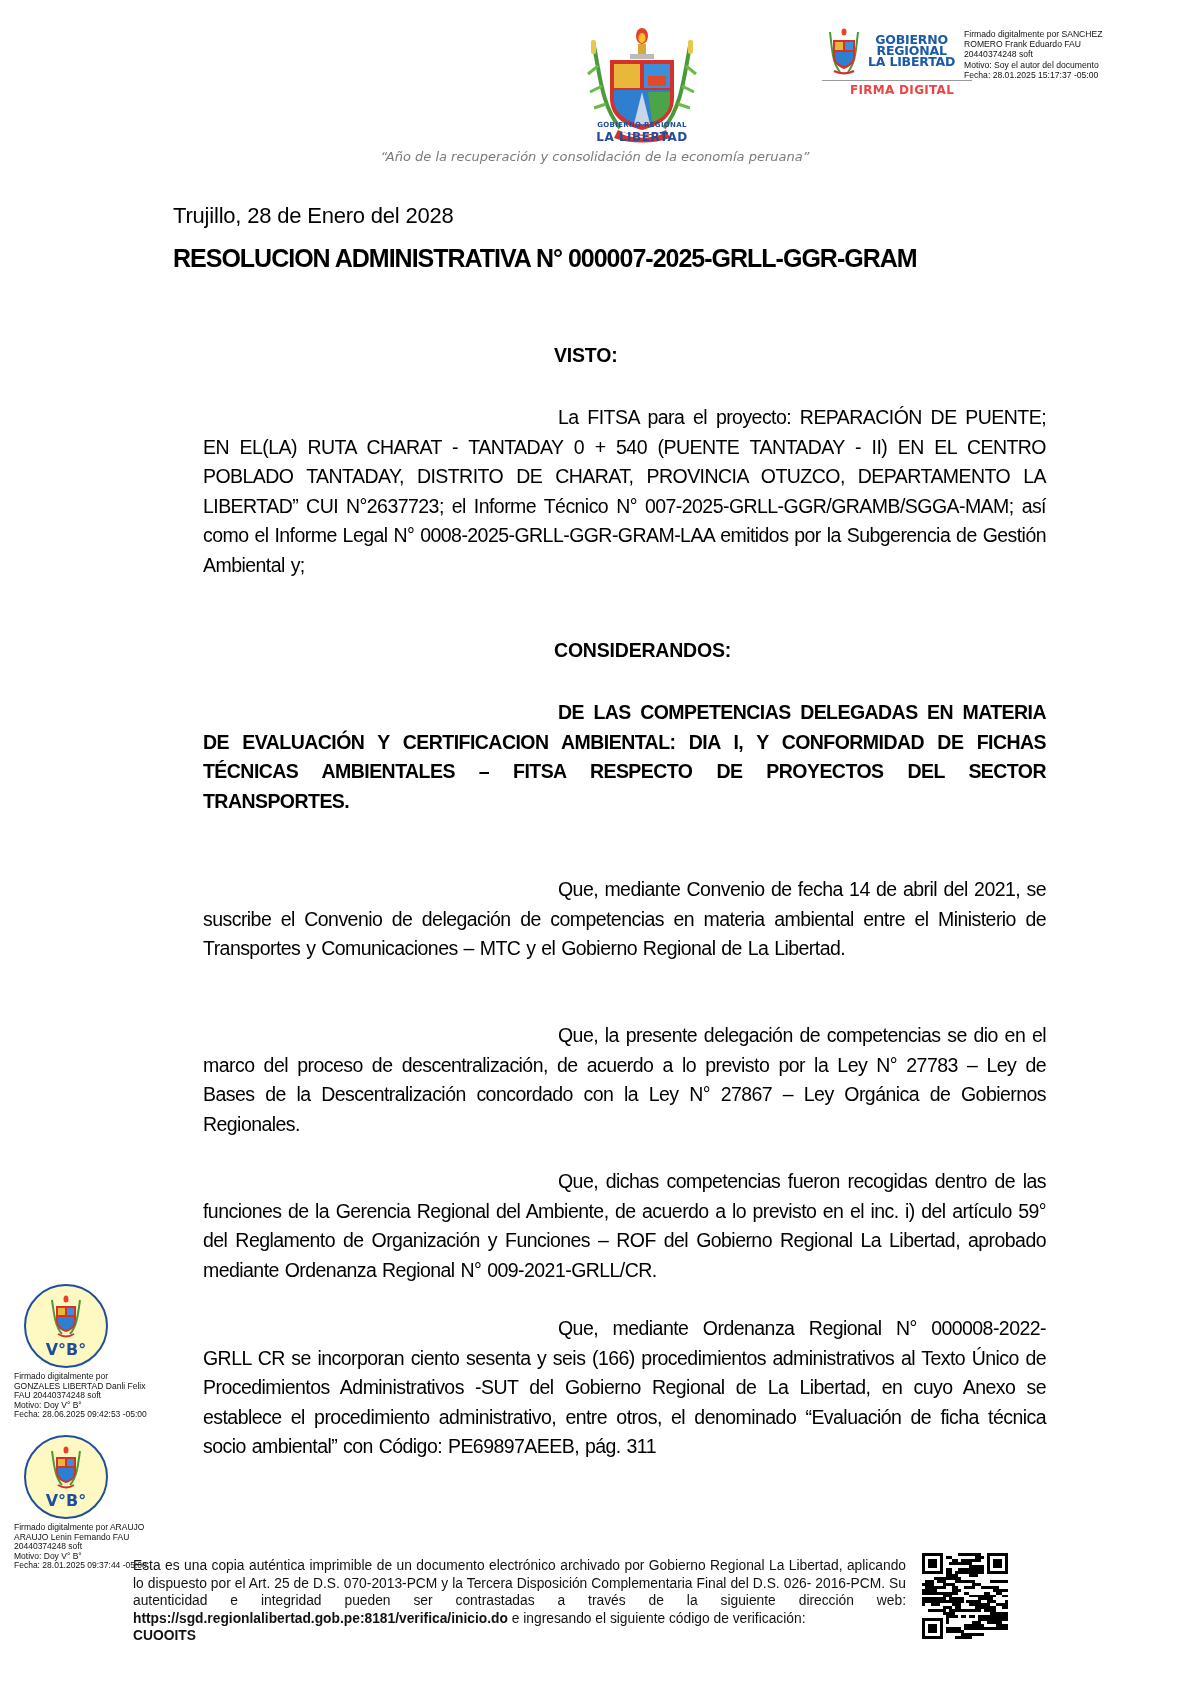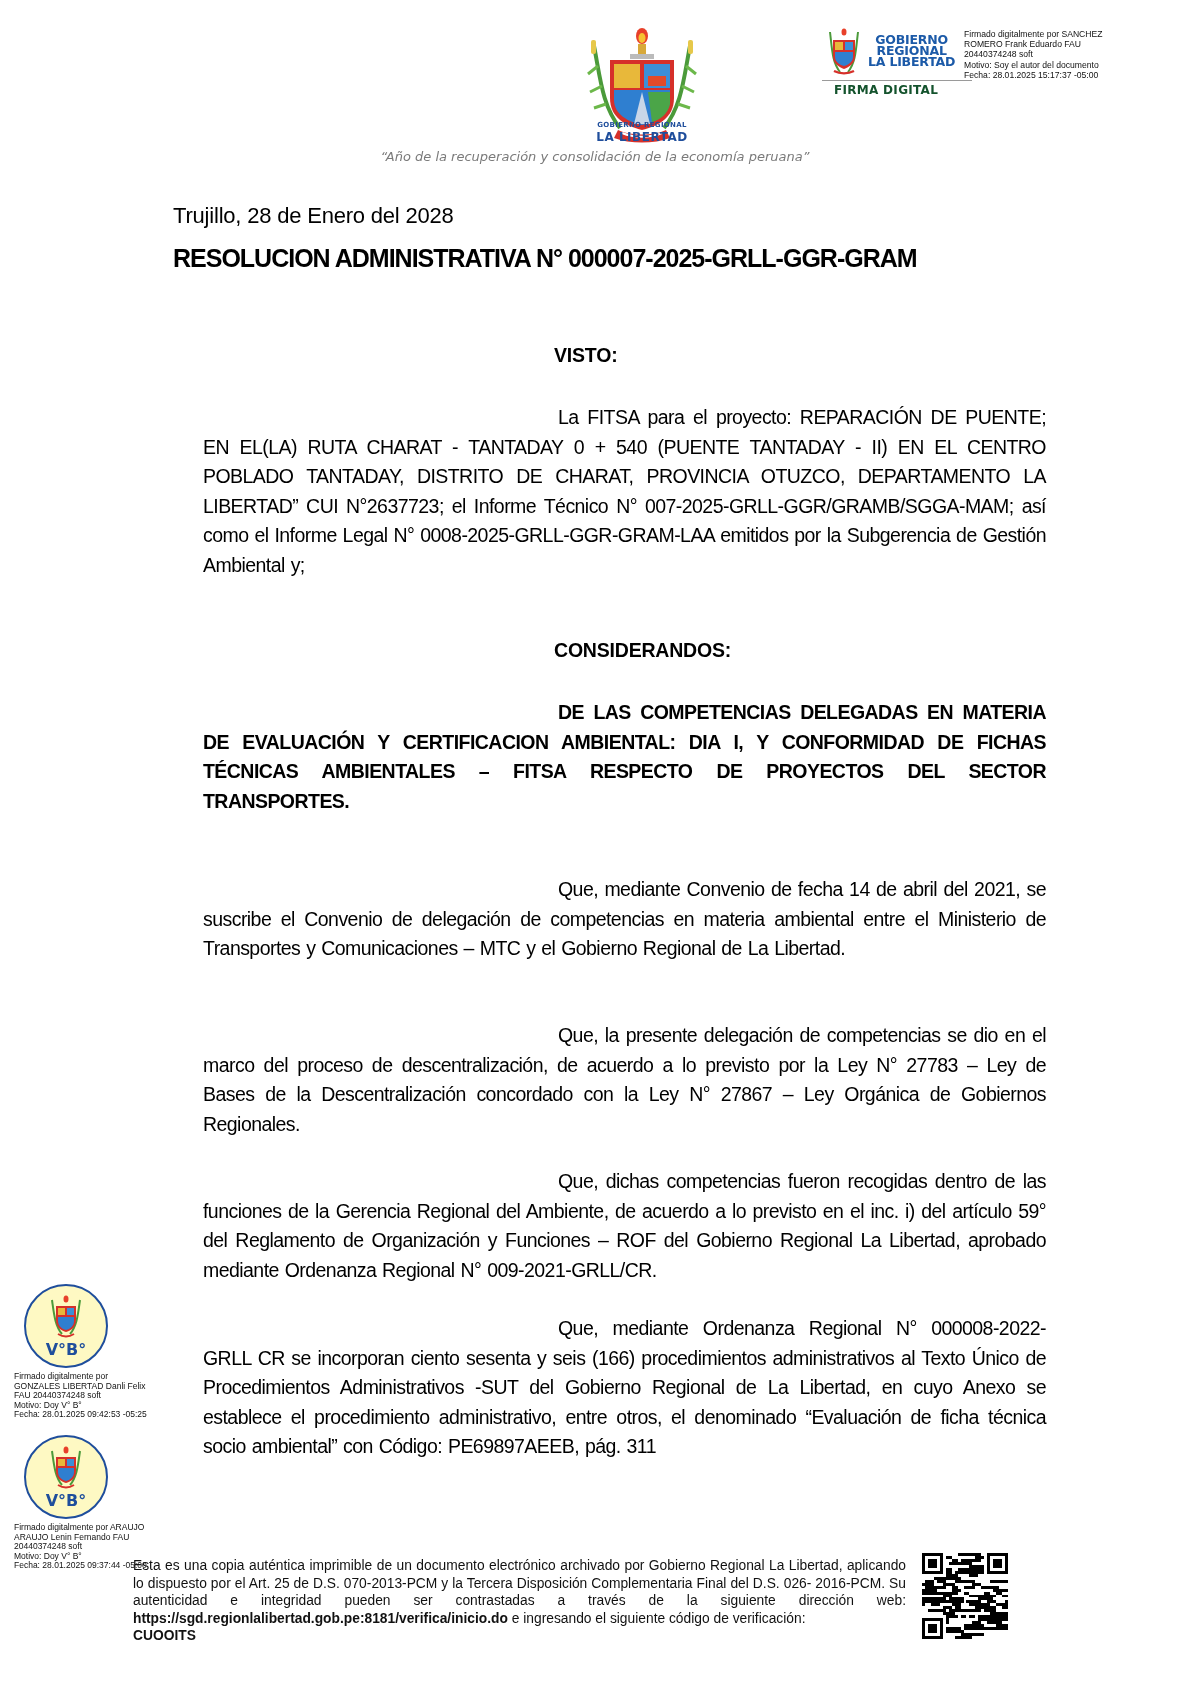--- a/index.html
+++ b/index.html
@@ -10,21 +10,21 @@
   .crest { left: 572px; top: 26px; width: 140px; height: 120px; }
   .crest-cap1 { left: 560px; top: 121px; width: 164px; text-align: center; font: bold 7px "DejaVu Sans", sans-serif; color: #1f4e9c; letter-spacing: 0.3px; }
   .crest-cap2 { left: 560px; top: 130px; width: 164px; text-align: center; font: bold 12px "DejaVu Sans", sans-serif; color: #1f4e9c; letter-spacing: 0.5px; }
   .motto { left: 0; width: 1190px; top: 149px; text-align: center; font: italic 13px "DejaVu Sans", sans-serif; color: #7a7a7a; }
 
   
   .sig-box { left: 822px; top: 28px; width: 150px; height: 70px; text-align: center; }
   .sig-crest { left: 0; top: 0; width: 44px; height: 48px; }
   .sig-brand { left: 46px; top: 6px; font: 900 12.5px "DejaVu Sans", sans-serif; color: #1c5aa8; line-height: 11px; letter-spacing: -0.2px; }
   .sig-rule { left: 0; top: 52px; width: 150px; height: 1px; background: #9a9a9a; }
-  .sig-firma { left: 12px; top: 55px; font: 900 12px "DejaVu Sans", sans-serif; color: #14532d; letter-spacing: 0.3px; }
+  .sig-firma { left: 28px; top: 55px; font: 900 12px "DejaVu Sans", sans-serif; color: #ef4444; letter-spacing: 0.3px; }
   .sig-text { left: 964px; top: 29px; font: 8.6px "Liberation Sans", sans-serif; line-height: 10.2px; color: #111; }
 
   
   .place-date { left: 173px; top: 203px; font: 22px "Liberation Sans", sans-serif; letter-spacing: -0.2px; }
   .res-title { left: 173px; top: 244px; font: bold 25px "Liberation Sans", sans-serif; letter-spacing: -1px; }
 
   
   .body-col { left: 199px; width: 851px; font: 19.5px "Liberation Sans Narrow", "Liberation Sans", sans-serif; line-height: 29.5px; text-align: justify; }
   .body-col .indent { text-indent: 355px; }
   .heading { left: 554px; font: bold 19.5px "Liberation Sans", sans-serif; letter-spacing: -0.2px; }
@@ -140,21 +140,21 @@
     <path d="M12 23 H28 V27 C28 32, 24 35, 20 36 C16 35, 12 32, 12 27 Z" fill="#2f7fd0"></path>
     <path d="M12 40 C17 43, 23 43, 28 40" stroke="#d6302a" stroke-width="2" fill="none"></path>
   </svg>
   <div class="vb-label">V°B°</div>
 </div>
 <div class="abs vb-text" style="top:1372px;">
   <div>Firmado digitalmente por</div>
   <div>GONZALES LIBERTAD Danli Felix</div>
   <div>FAU 20440374248 soft</div>
   <div>Motivo: Doy V° B°</div>
-  <div>Fecha: 28.01.2025 09:42:53 -05:25</div>
+  <div>Fecha: 28.06.2025 09:42:53 -05:00</div>
 </div>
 
 <div class="abs vb" style="top:1435px;">
   <svg class="vb-crest" viewBox="0 0 40 44">
     <path d="M6 6 C8 20, 9 32, 16 40" stroke="#4b9a3a" stroke-width="2" fill="none"></path>
     <path d="M34 6 C32 20, 31 32, 24 40" stroke="#4b9a3a" stroke-width="2" fill="none"></path>
     <ellipse cx="20" cy="5" rx="2.5" ry="3.5" fill="#e8402a"></ellipse>
     <path d="M10 12 H30 V26 C30 34, 24 37, 20 38 C16 37, 10 34, 10 26 Z" fill="#d6302a"></path>
     <rect x="12" y="14" width="7" height="7" fill="#e8b83a"></rect>
     <rect x="21" y="14" width="7" height="7" fill="#3c8fd8"></rect>

